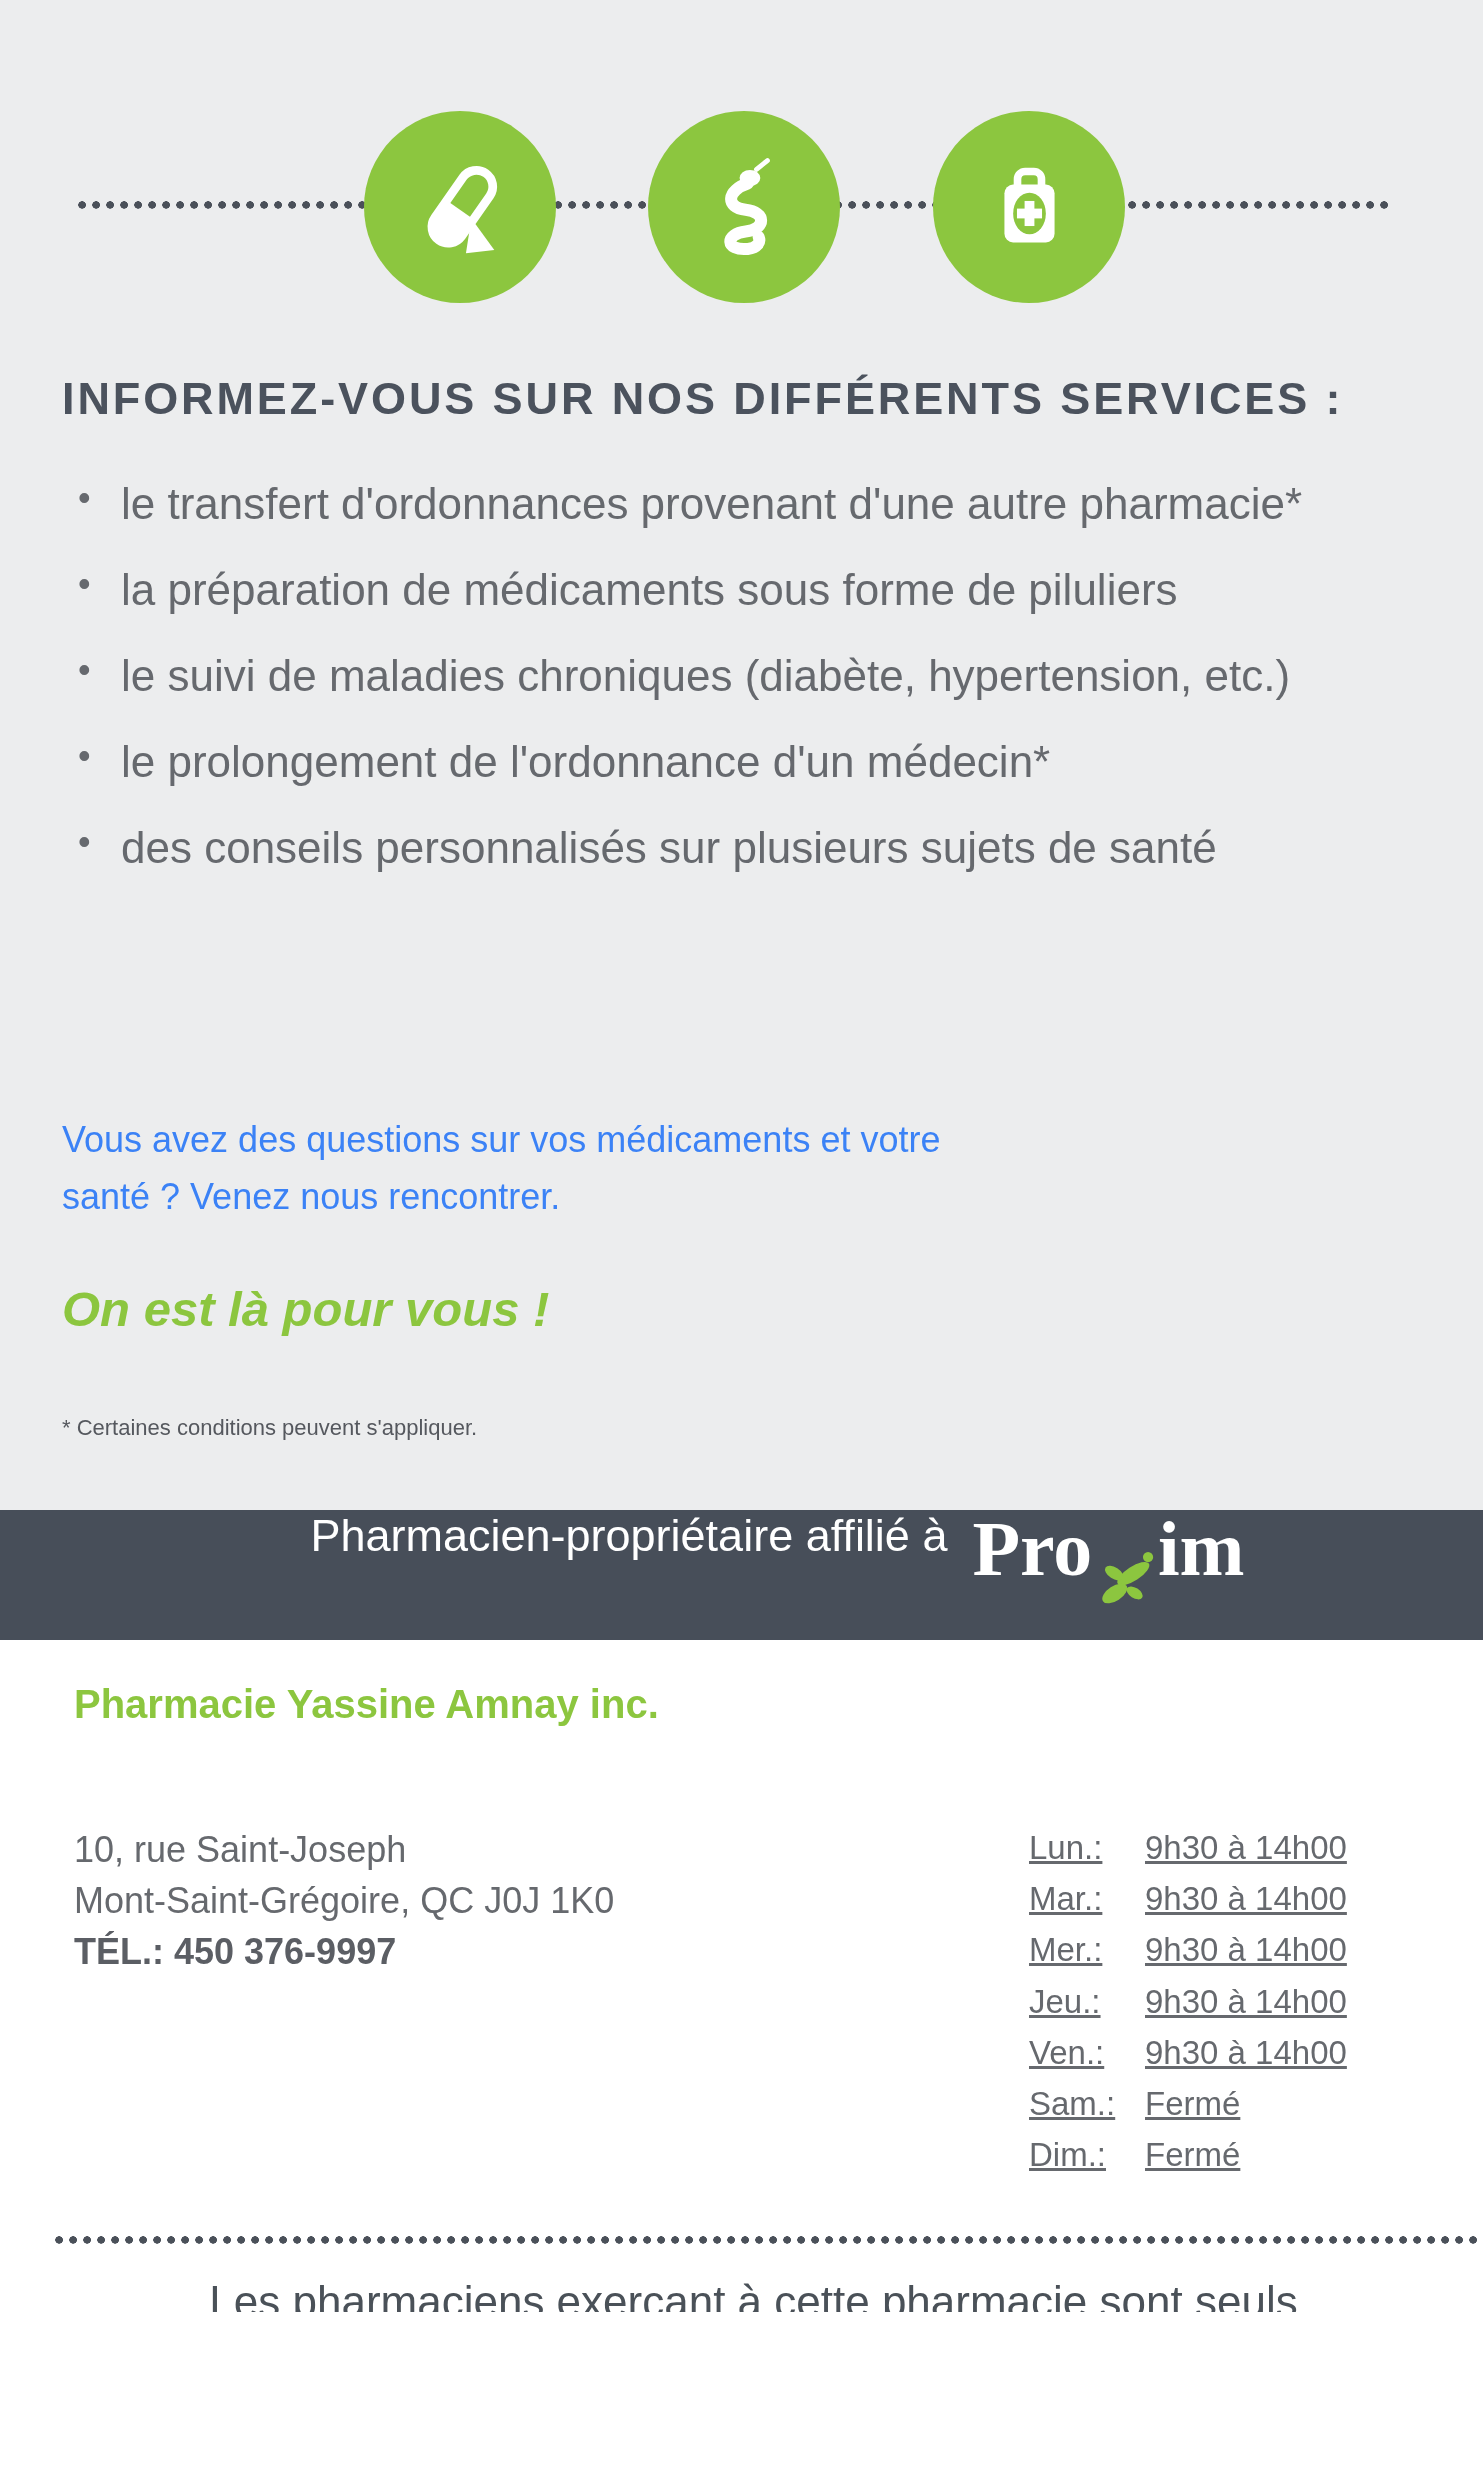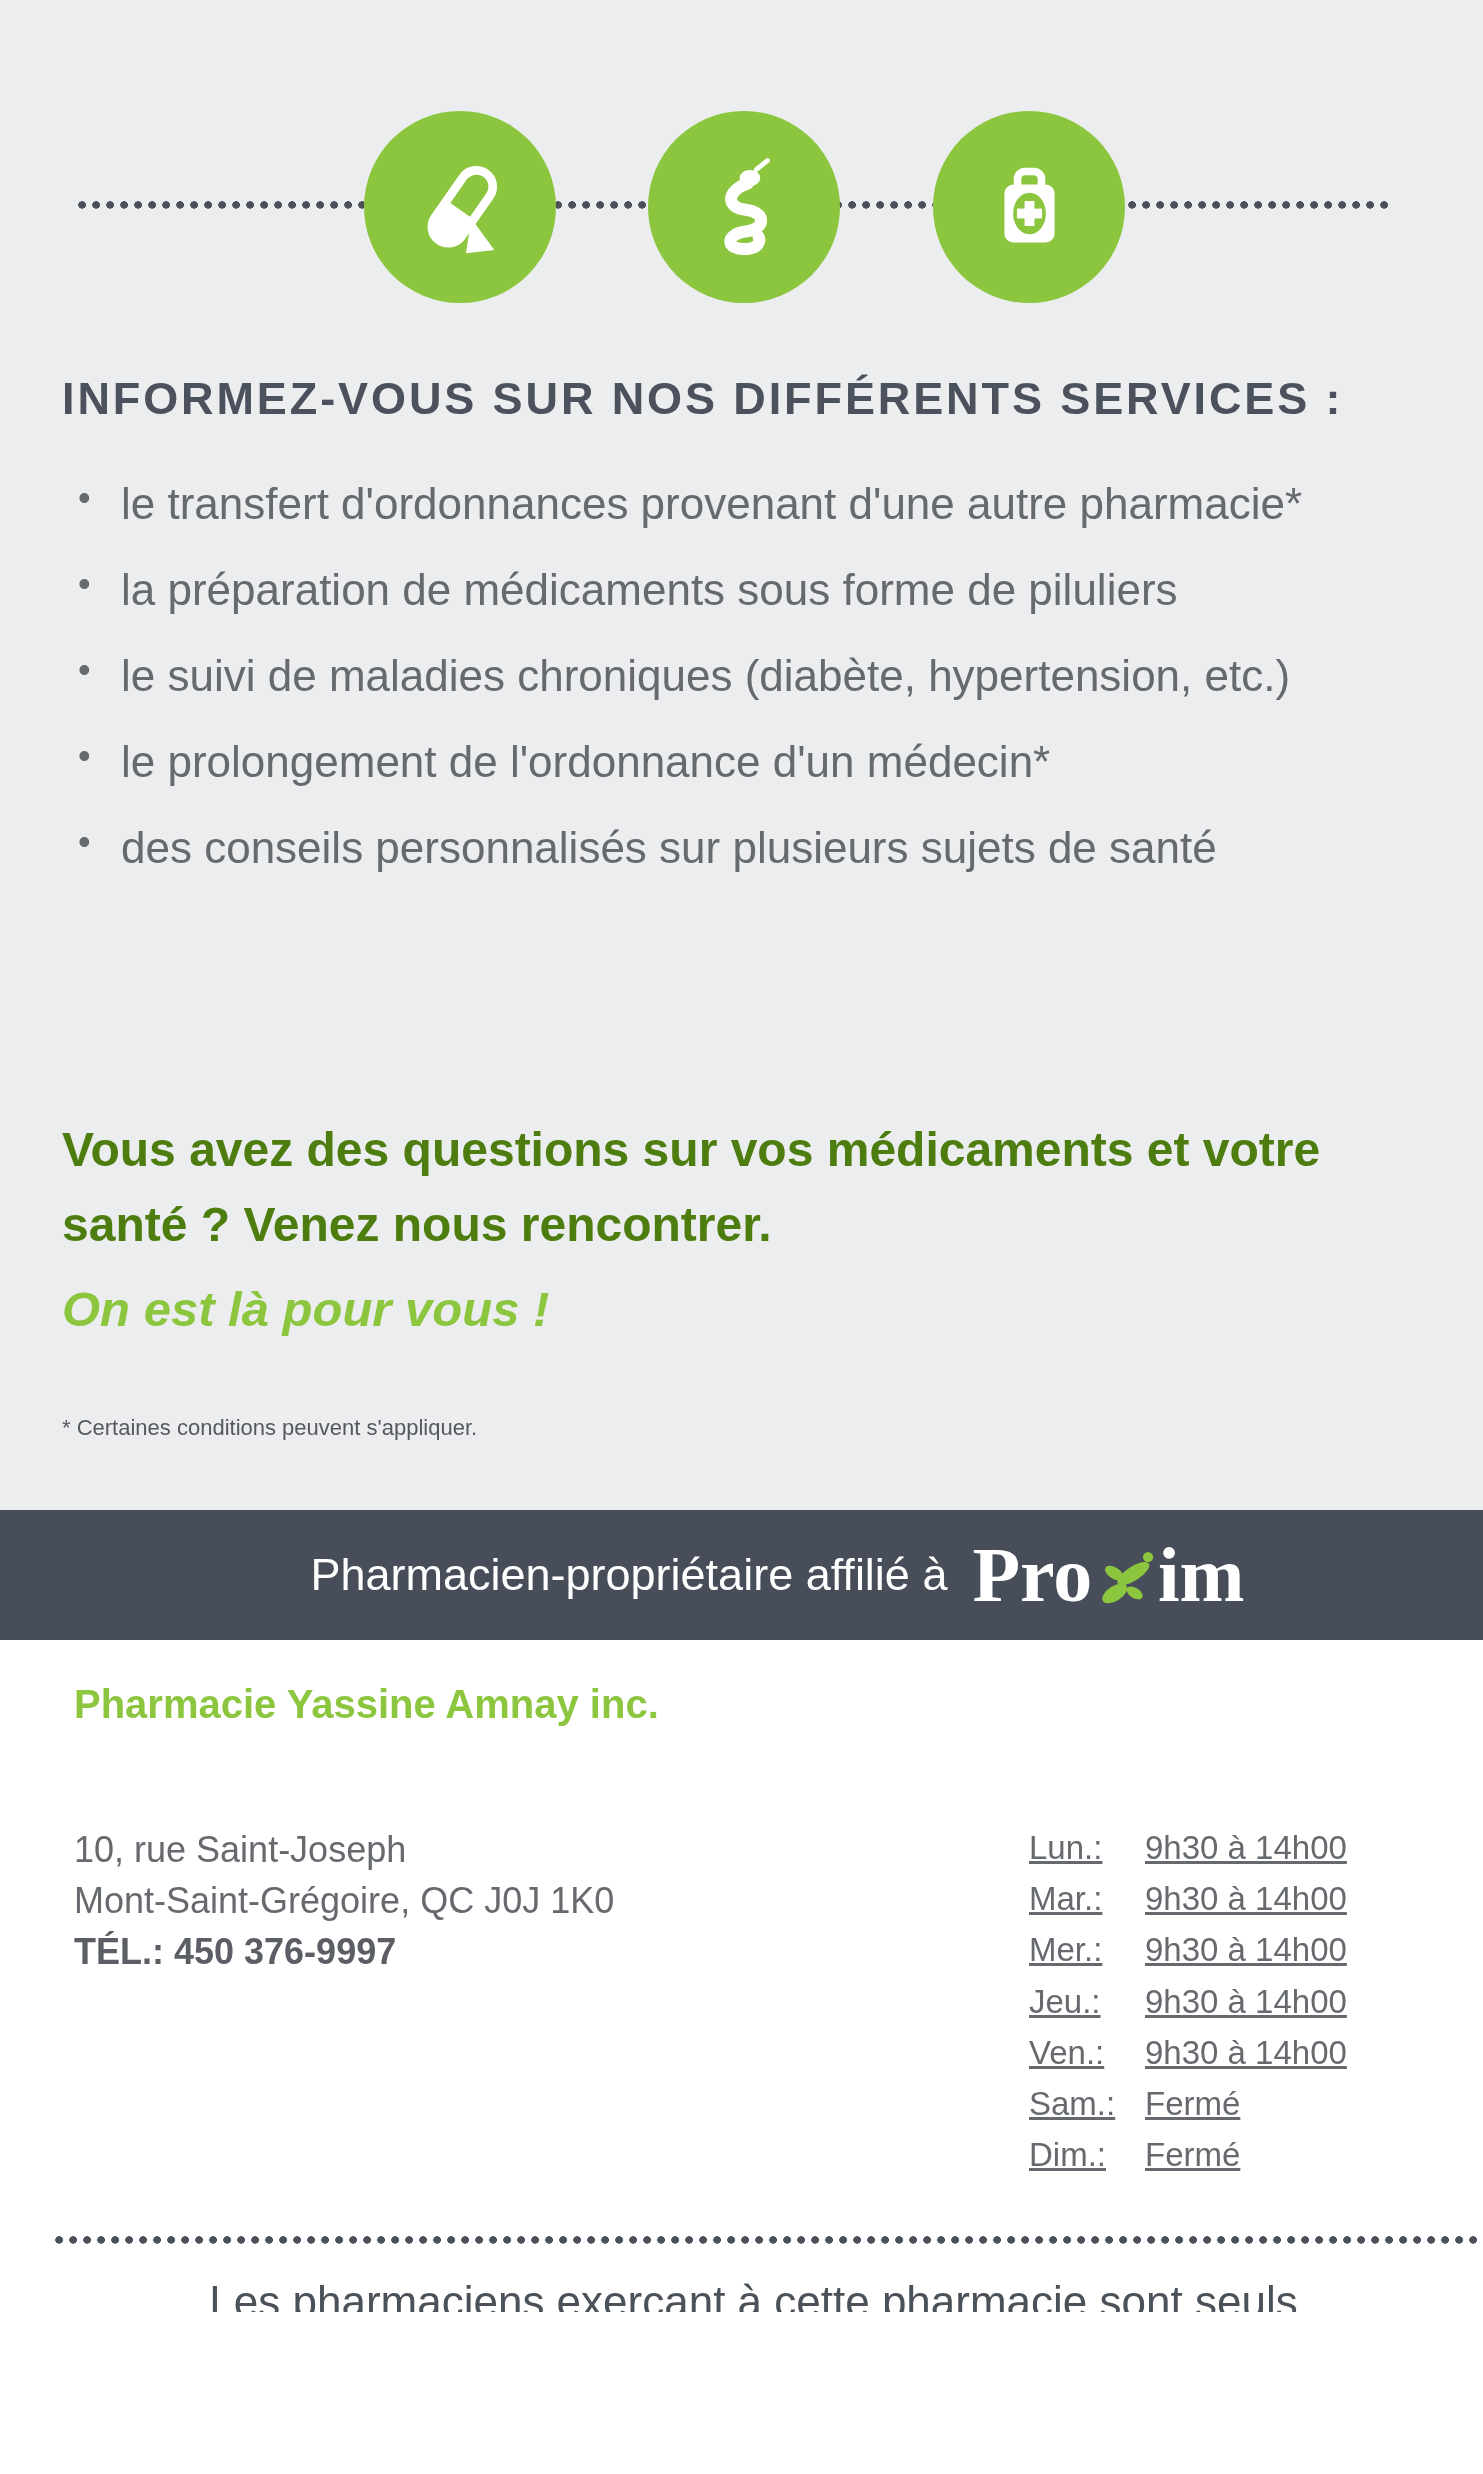--- a/index.html
+++ b/index.html
@@ -32,32 +32,32 @@
   .services{position:absolute;left:73px;top:479px;margin:0;padding:0;list-style:none;}
   .services li{
     position:relative;font-size:44px;color:#66696E;margin-bottom:36px;
     padding-left:48px;white-space:nowrap;
   }
   .services li::before{
     content:"\2022";position:absolute;left:5px;top:-1.7px;color:#66696E;font-size:36px;
   }
   .questions{
     position:absolute;left:62px;top:1112px;width:1322px;
-    font-size:48px;font-weight:700;color:#4d7c0f;line-height:1.57;
+    font-size:36px;font-weight:400;color:#3b82f6;line-height:1.57;
   }
   .tagline{
     position:absolute;left:62px;top:1281px;font-size:49px;font-weight:700;
     font-style:italic;color:#8CC63F;white-space:nowrap;
   }
   .footnote{position:absolute;left:62px;top:1415px;font-size:22px;color:#55585E;}
 
   
   .band{
     position:absolute;left:0;top:1510px;width:1483px;height:130px;background:#474E59;
-    display:flex;align-items:center;justify-content:center;
+    display:flex;justify-content:center;
     padding-left:72px;box-sizing:border-box;
   }
   .band-label{color:#ffffff;font-size:45px;font-weight:400;white-space:nowrap;}
   .brand{
     display:flex;align-items:baseline;margin-left:25px;color:#ffffff;
     font-family:"Liberation Serif",serif;font-weight:700;font-size:78px;line-height:1;
   }
   .brand .x-icon{width:64px;height:64px;align-self:center;margin:0 0.8px;position:relative;top:6.6px;}
 
   

